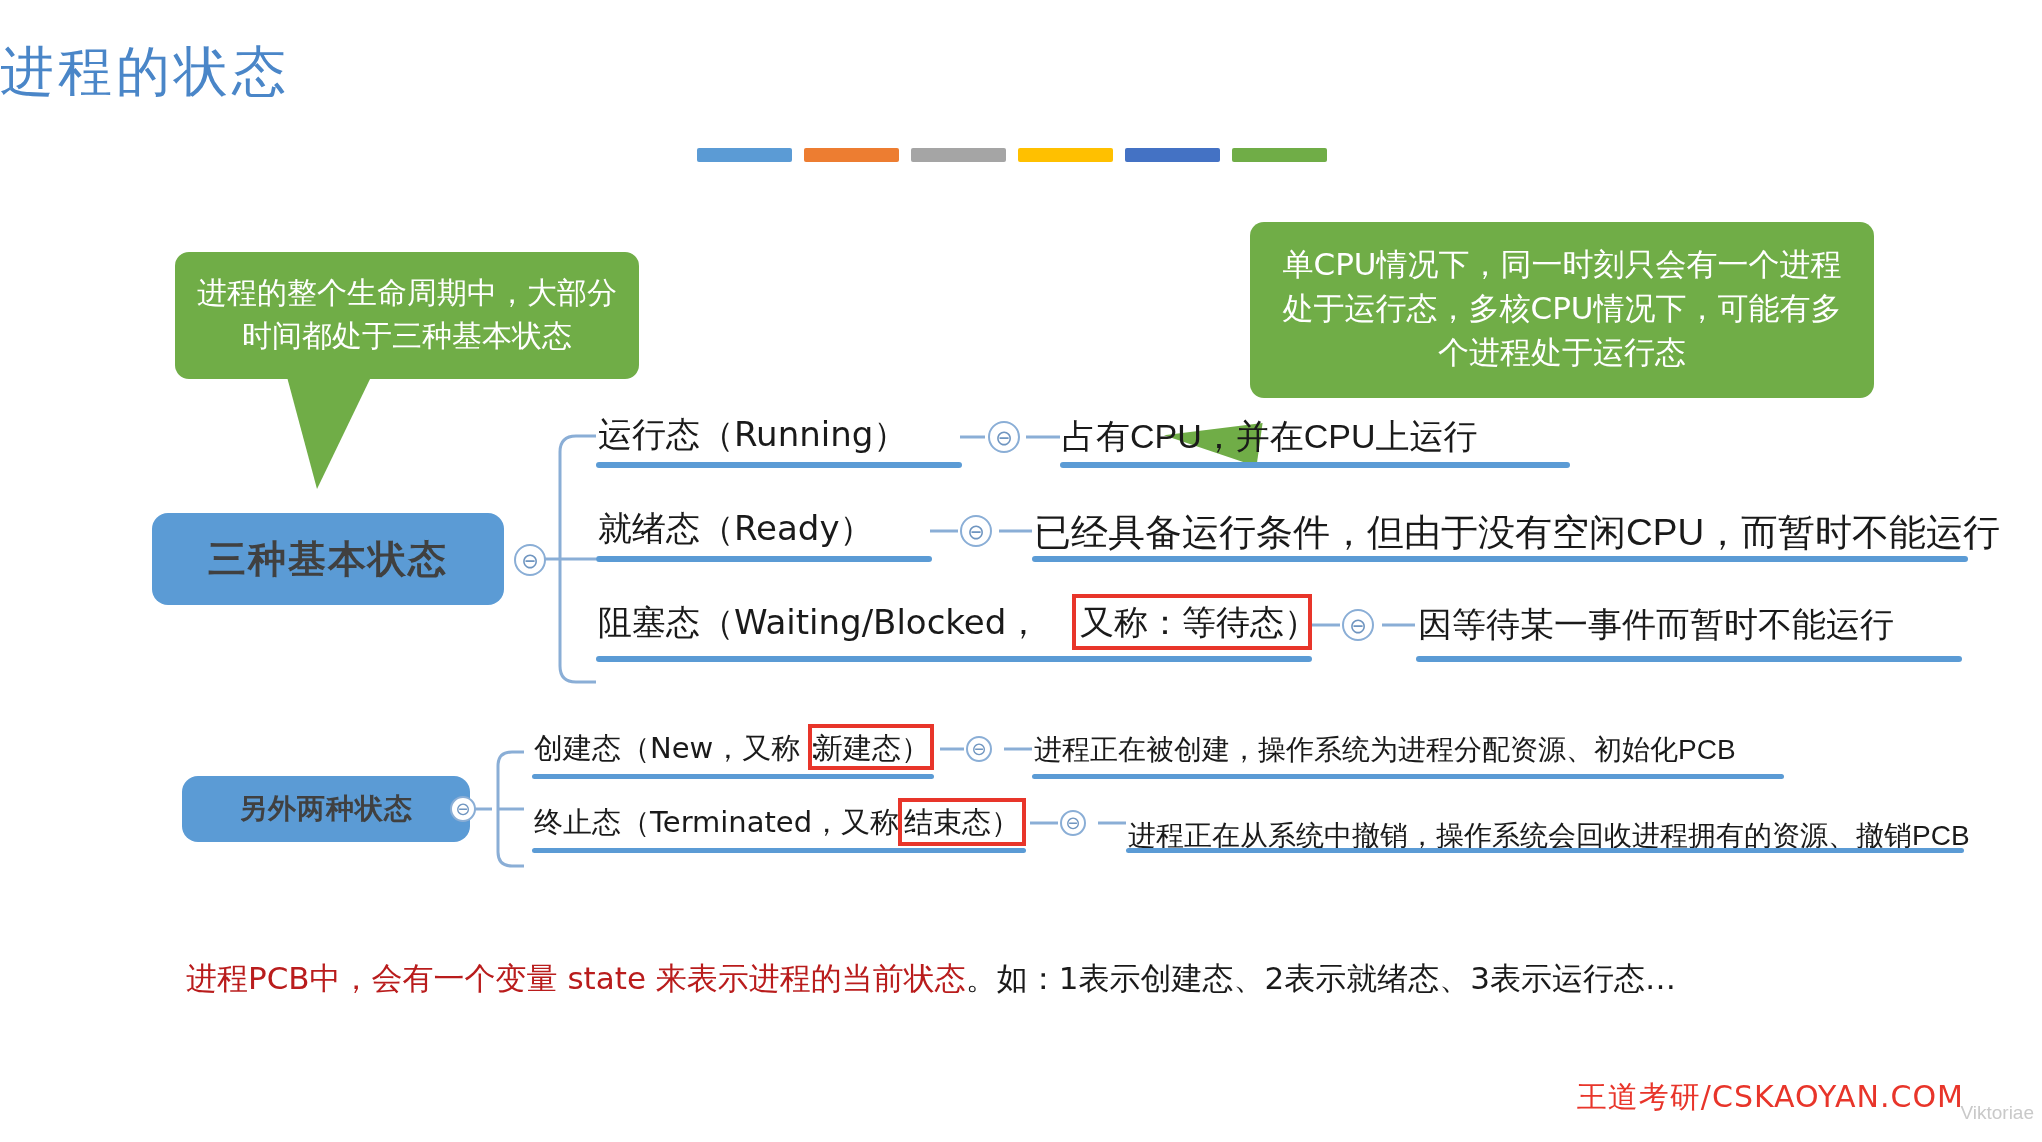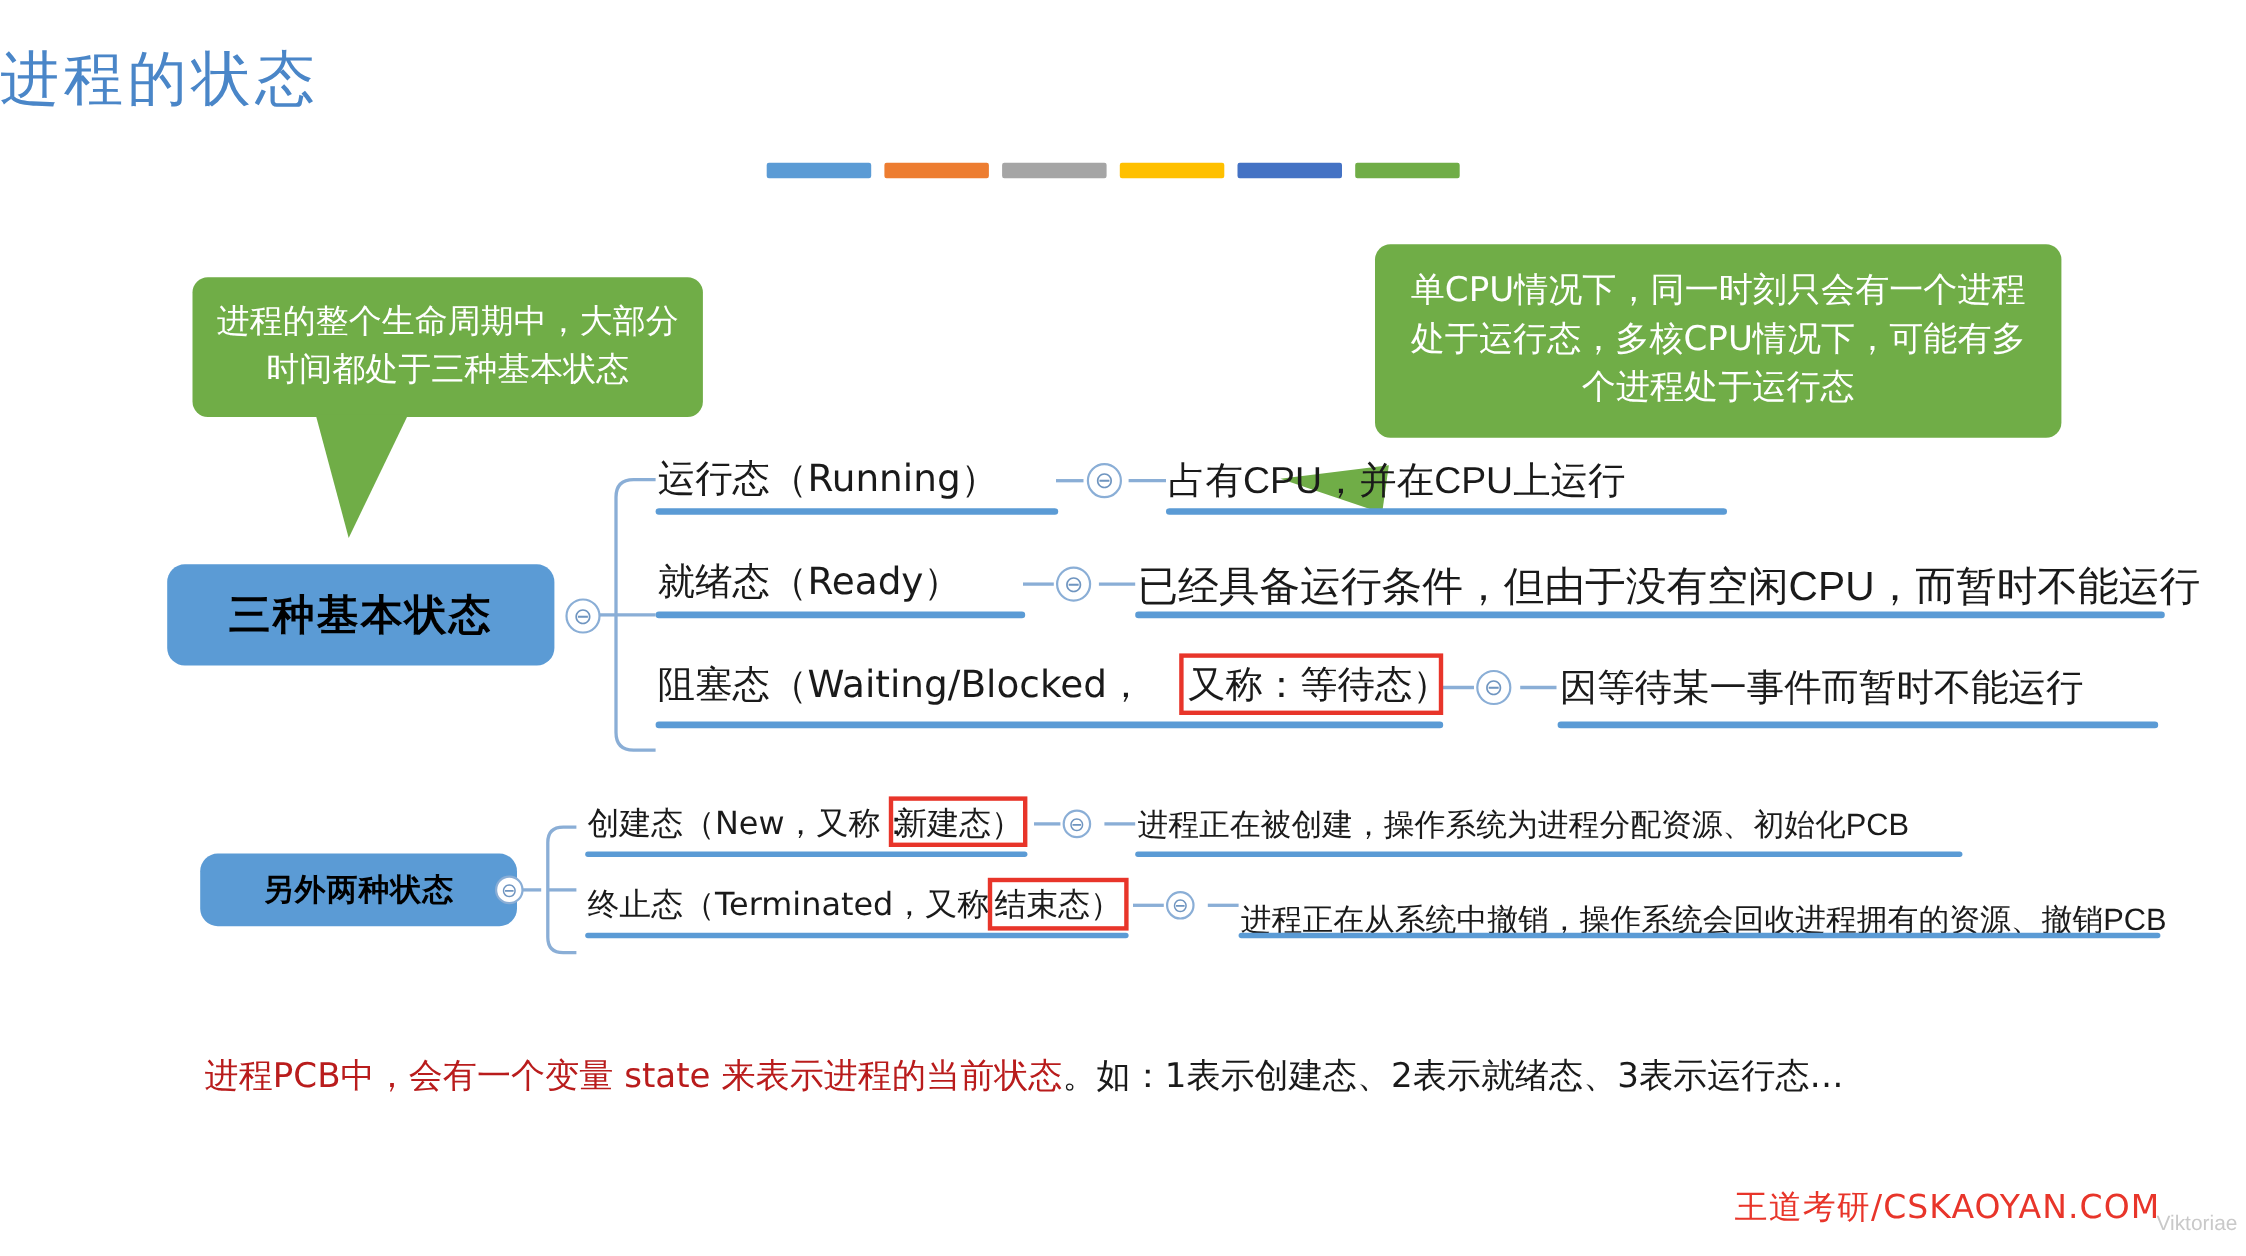--- a/index.html
+++ b/index.html
@@ -87,21 +87,21 @@
     border-top: 26px solid transparent;
     border-bottom: 18px solid transparent;
     border-right: 96px solid #70ad47;
     transform: rotate(8deg);
   }
 
   
   .node-root {
     position: absolute;
     background: #5b9bd5;
-    color: #000000;
+    color: #404040;
     border-radius: 16px;
     display: flex;
     align-items: center;
     justify-content: center;
     font-weight: bold;
     font-family: "DejaVu Sans", sans-serif;
     box-sizing: border-box;
   }
   .root-basic {
     left: 152px;

